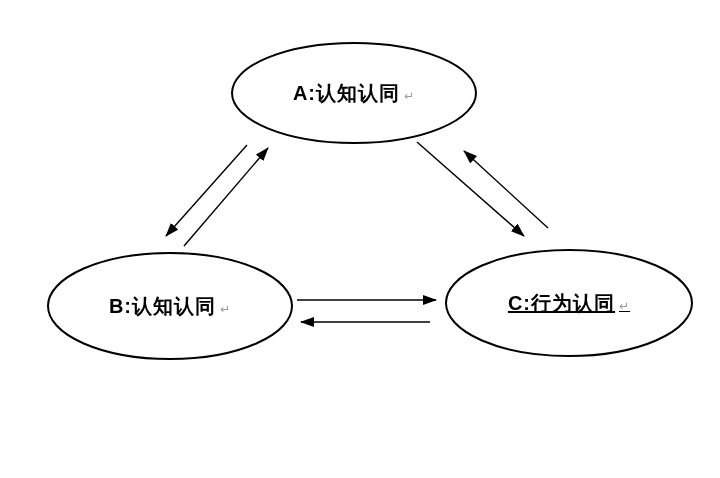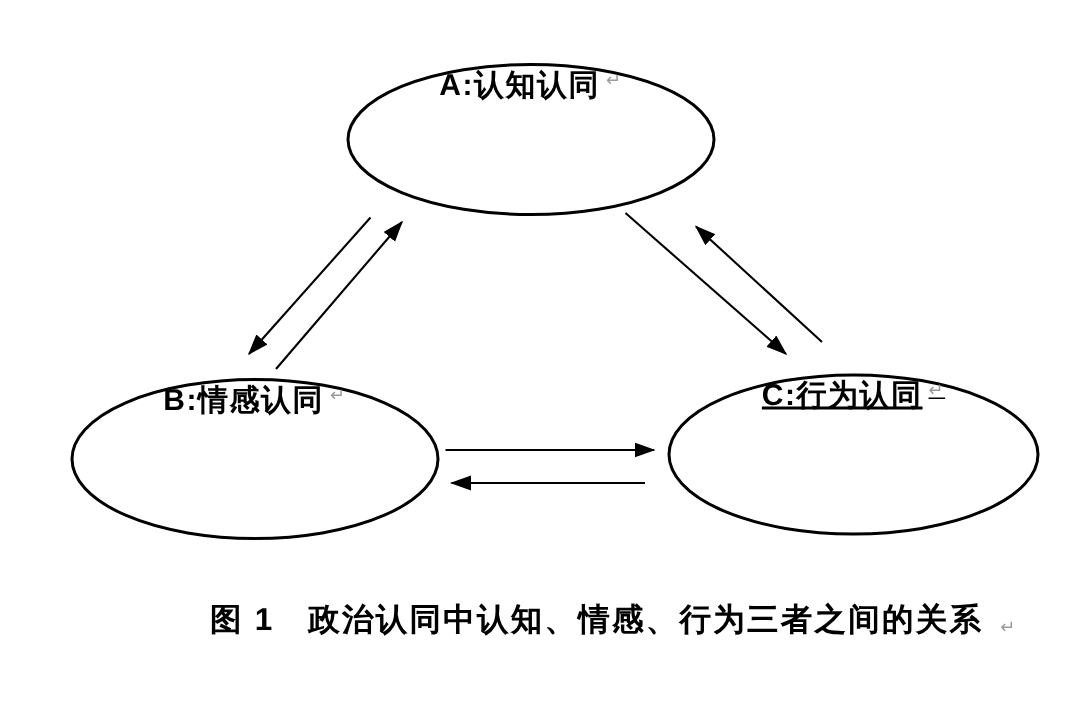--- a/index.html
+++ b/index.html
@@ -16,21 +16,21 @@
     font-family: "Liberation Sans", "DejaVu Sans", sans-serif;
   }
   .stage svg {
     position: absolute;
     left: 0;
     top: 0;
   }
   .node-label {
     position: absolute;
     display: flex;
-    align-items: flex-start;
+    align-items: center;
     justify-content: center;
     font-weight: bold;
     font-size: 20px;
     color: #000000;
     white-space: nowrap;
     letter-spacing: 1px;
   }
   .pmark {
     font-weight: normal;
     font-size: 12px;
@@ -79,27 +79,23 @@
     <line x1="297" y1="300" x2="436" y2="300" stroke="#000000" stroke-width="1.4" marker-end="url(#ah)"></line>
     <line x1="430" y1="322" x2="301" y2="322" stroke="#000000" stroke-width="1.4" marker-end="url(#ah)"></line>
   </svg>
 
   <div class="node-label" style="left:232px; top:43px; width:244px; height:100px;">
     <span>A:认知认同</span>
     <span class="pmark">↵</span>
   </div>
 
   <div class="node-label" style="left:48px; top:253px; width:244px; height:106px;">
-    <span>B:情感认同</span>
+    <span>B:认知认同</span>
     <span class="pmark">↵</span>
   </div>
 
   <div class="node-label" style="left:446px; top:250px; width:246px; height:106px;text-decoration:underline;">
     <span>C:行为认同</span>
     <span class="pmark">↵</span>
   </div>
 
-  <div class="caption">
-    <span>图 1　政治认同中认知、情感、行为三者之间的关系</span>
-    <span class="pmark">↵</span>
-  </div>
 
 </div>
 
 </body></html>

